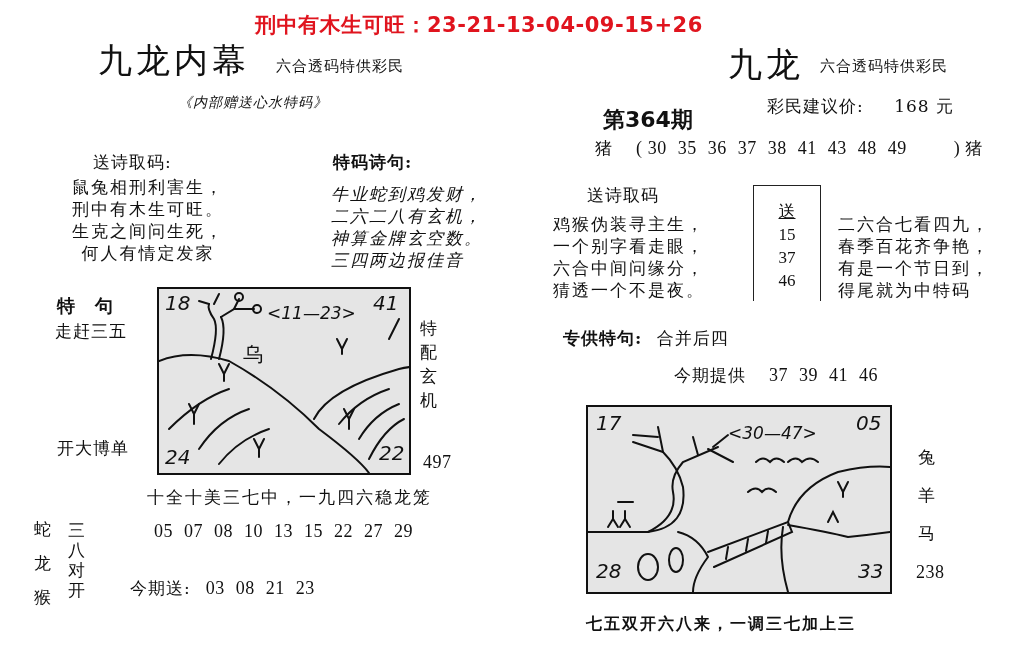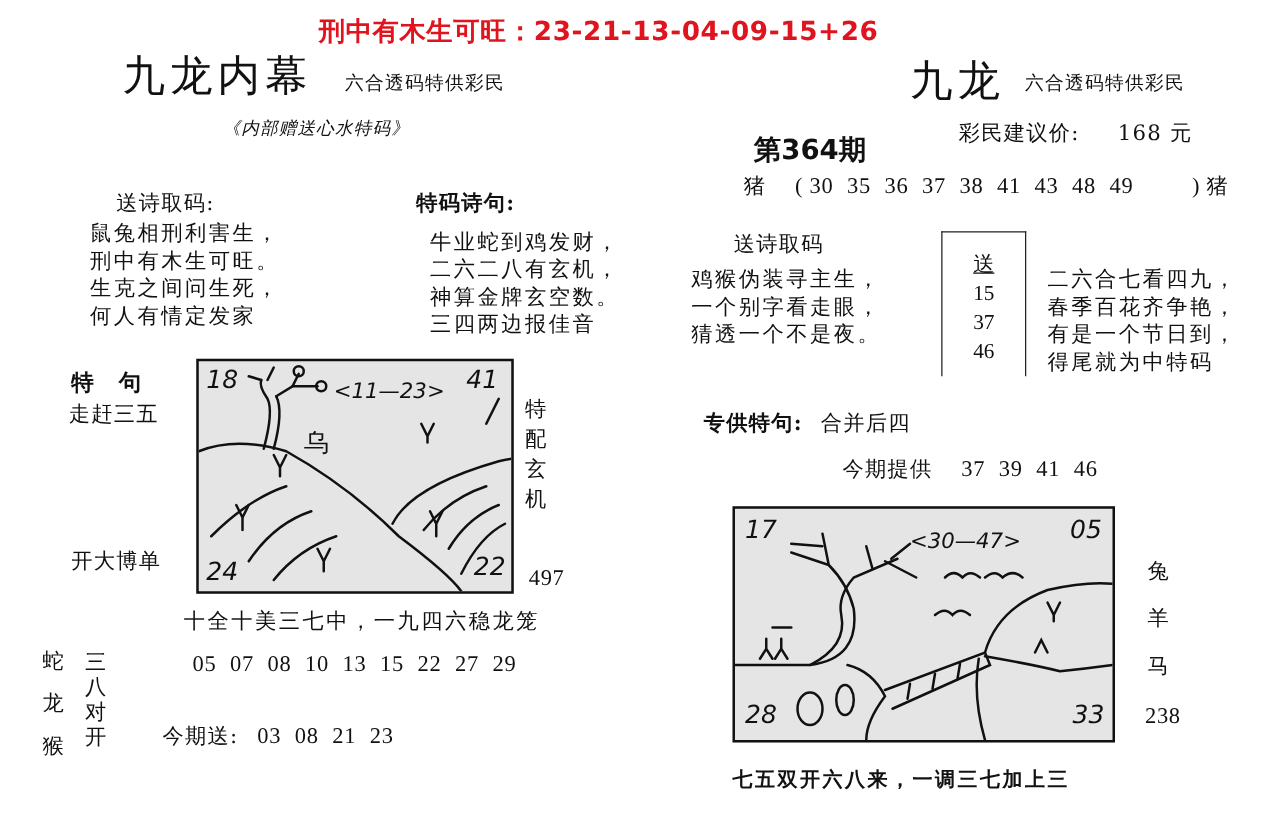--- a/index.html
+++ b/index.html
@@ -29,29 +29,29 @@
 
 <div class="abs red-header">
   <span>刑中有木生可旺：</span><span>23-21-13-04-09-15+26</span>
 </div>
 
 <div class="abs big-title" style="left:98px; top:38px;">九龙内幕</div>
 <div class="abs sub-title" style="left:276px; top:57px;">六合透码特供彩民</div>
 <div class="abs sub-title" style="left:178px; top:94px; font-size:14px;font-style:italic;">《内部赠送心水特码》</div>
 
 <div class="abs label" style="left:93px; top:151px;">送诗取码:</div>
-<div class="abs poem" style="left:72px; top:176px;">
+<div class="abs poem" style="left:72px; top:176px;text-align:center;">
   <div>鼠兔相刑利害生，</div>
   <div>刑中有木生可旺。</div>
   <div>生克之间问生死，</div>
   <div>何人有情定发家</div>
 </div>
 
 <div class="abs label" style="left:333px; top:151px; font-weight:bold;">特码诗句:</div>
-<div class="abs poem" style="left:344px; top:183px;">
+<div class="abs poem" style="left:331px; top:183px;font-style:italic;">
   <div>牛业蛇到鸡发财，</div>
   <div>二六二八有玄机，</div>
   <div>神算金牌玄空数。</div>
   <div>三四两边报佳音</div>
 </div>
 
 <div class="abs label" style="left:57px; top:294px; font-size:18px; font-weight:bold;">特　句</div>
 <div class="abs label" style="left:55px; top:320px;">走赶三五</div>
 <div class="abs label" style="left:57px; top:437px;">开大博单</div>
 
@@ -158,20 +158,21 @@
     <span>49</span>
   </span>
   <span class="nums" style="margin-left:36px;">)</span>
   <span class="label">猪</span>
 </div>
 
 <div class="abs label" style="left:587px; top:184px;">送诗取码</div>
 <div class="abs poem" style="left:553px; top:213px;">
   <div>鸡猴伪装寻主生，</div>
   <div>一个别字看走眼，</div>
+  <div>六合中间问缘分，</div>
   <div>猜透一个不是夜。</div>
 </div>
 
 <div class="send-box">
   <div class="sendlbl">送</div>
   <div>15</div>
   <div>37</div>
   <div>46</div>
 </div>
 

